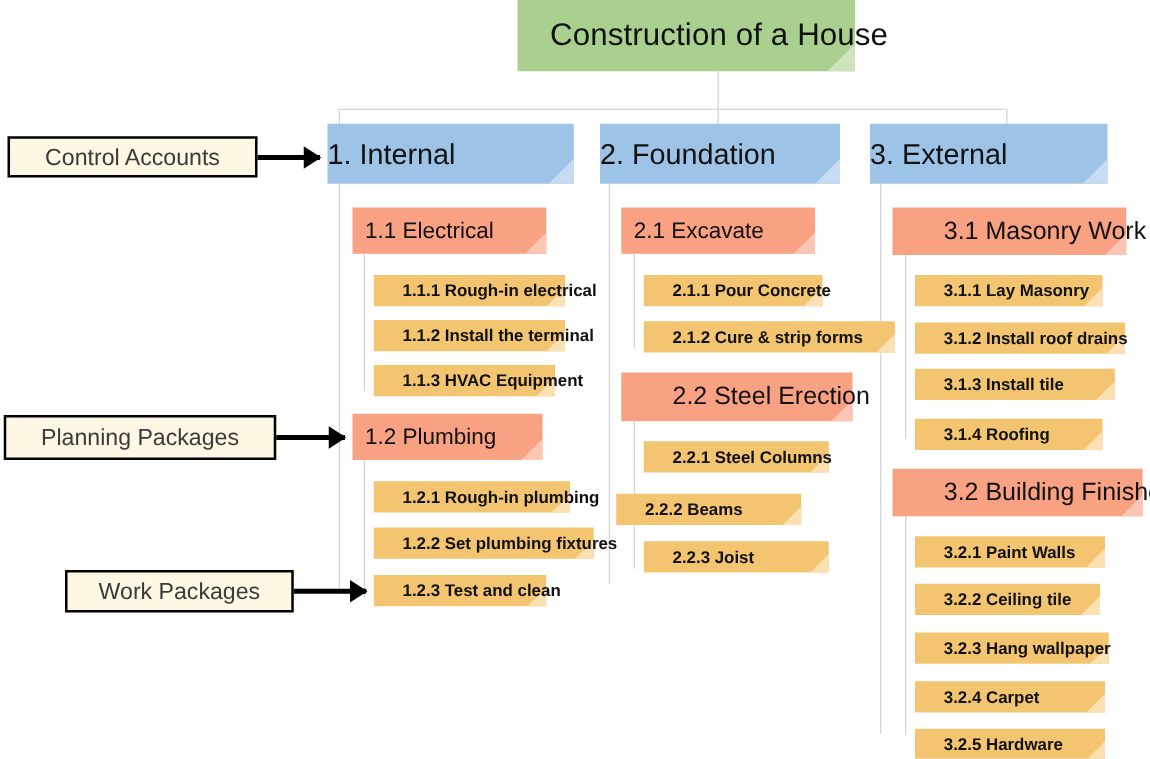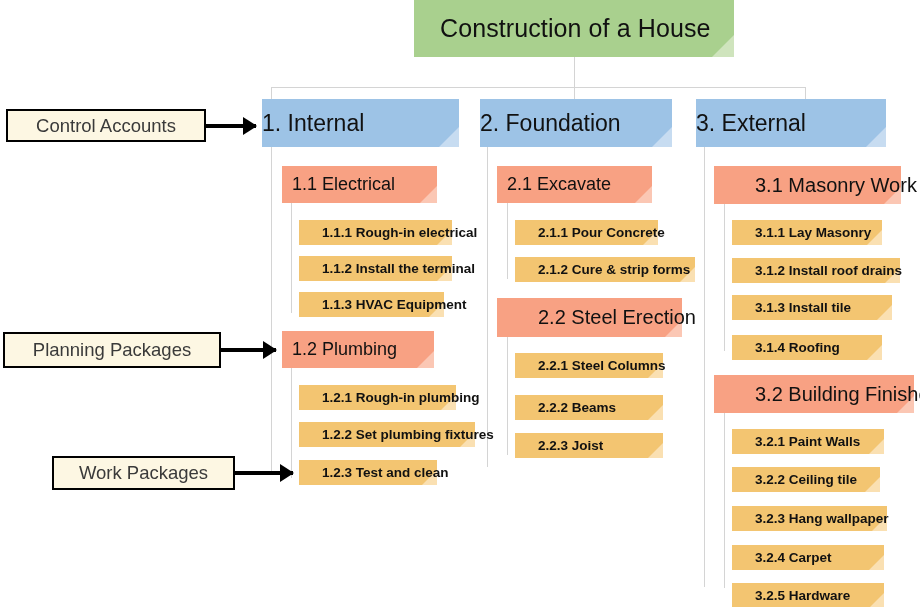--- a/index.html
+++ b/index.html
@@ -141,21 +141,21 @@
   <div class="line v" style="left:291px; top:368px; height:110px;"></div>
 
   <div class="line v" style="left:487px; top:147px; height:320px;"></div>
   <div class="line v" style="left:507px; top:203px; height:76px;"></div>
   <div class="line v" style="left:507px; top:337px; height:118px;"></div>
 
   <div class="line v" style="left:704px; top:147px; height:440px;"></div>
   <div class="line v" style="left:724px; top:203px; height:148px;"></div>
   <div class="line v" style="left:724px; top:413px; height:175px;"></div>
 
-  <div class="node lvl0" style="left:414px; top:0px; width:320px; height:57px;">
+  <div class="node lvl0" style="left:414px; top:0px; width:270px; height:57px;">
     <span class="body"></span>
     <span class="fold"></span>
     <span class="txt">Construction of a House</span>
   </div>
 
   <div class="node lvl1" style="left:262px; top:99px; width:197px; height:48px;">
     <span class="body"></span>
     <span class="fold"></span>
     <span class="txt">1. Internal</span>
   </div>
@@ -220,38 +220,38 @@
     <span class="body"></span>
     <span class="fold"></span>
     <span class="txt">2.1 Excavate</span>
   </div>
 
   <div class="node lvl3" style="left:515px; top:220px; width:143px; height:25px;">
     <span class="body"></span>
     <span class="fold"></span>
     <span class="txt">2.1.1 Pour Concrete</span>
   </div>
-  <div class="node lvl3" style="left:515px; top:257px; width:180px; height:25px;">
+  <div class="node lvl3" style="left:515px; top:257px; width:201px; height:25px;">
     <span class="body"></span>
     <span class="fold"></span>
     <span class="txt">2.1.2 Cure &amp; strip forms</span>
   </div>
 
   <div class="node lvl2 big" style="left:497px; top:298px; width:185px; height:39px;">
     <span class="body"></span>
     <span class="fold"></span>
     <span class="txt">2.2 Steel Erection</span>
   </div>
 
   <div class="node lvl3" style="left:515px; top:353px; width:148px; height:25px;">
     <span class="body"></span>
     <span class="fold"></span>
     <span class="txt">2.2.1 Steel Columns</span>
   </div>
-  <div class="node lvl3" style="left:515px; top:395px; width:148px; height:25px;">
+  <div class="node lvl3" style="left:493px; top:395px; width:148px; height:25px;">
     <span class="body"></span>
     <span class="fold"></span>
     <span class="txt">2.2.2 Beams</span>
   </div>
   <div class="node lvl3" style="left:515px; top:433px; width:148px; height:25px;">
     <span class="body"></span>
     <span class="fold"></span>
     <span class="txt">2.2.3 Joist</span>
   </div>
 

